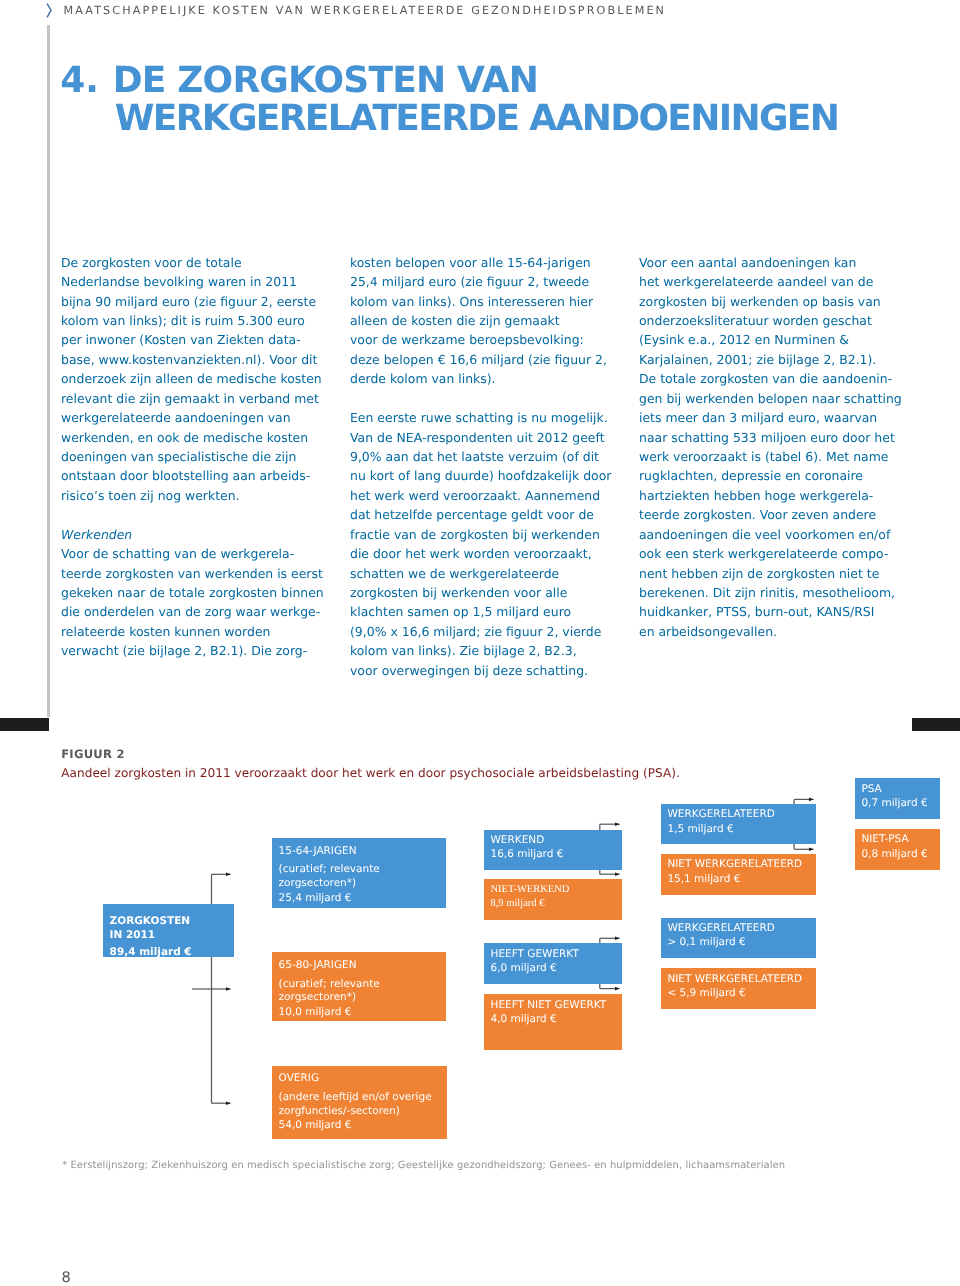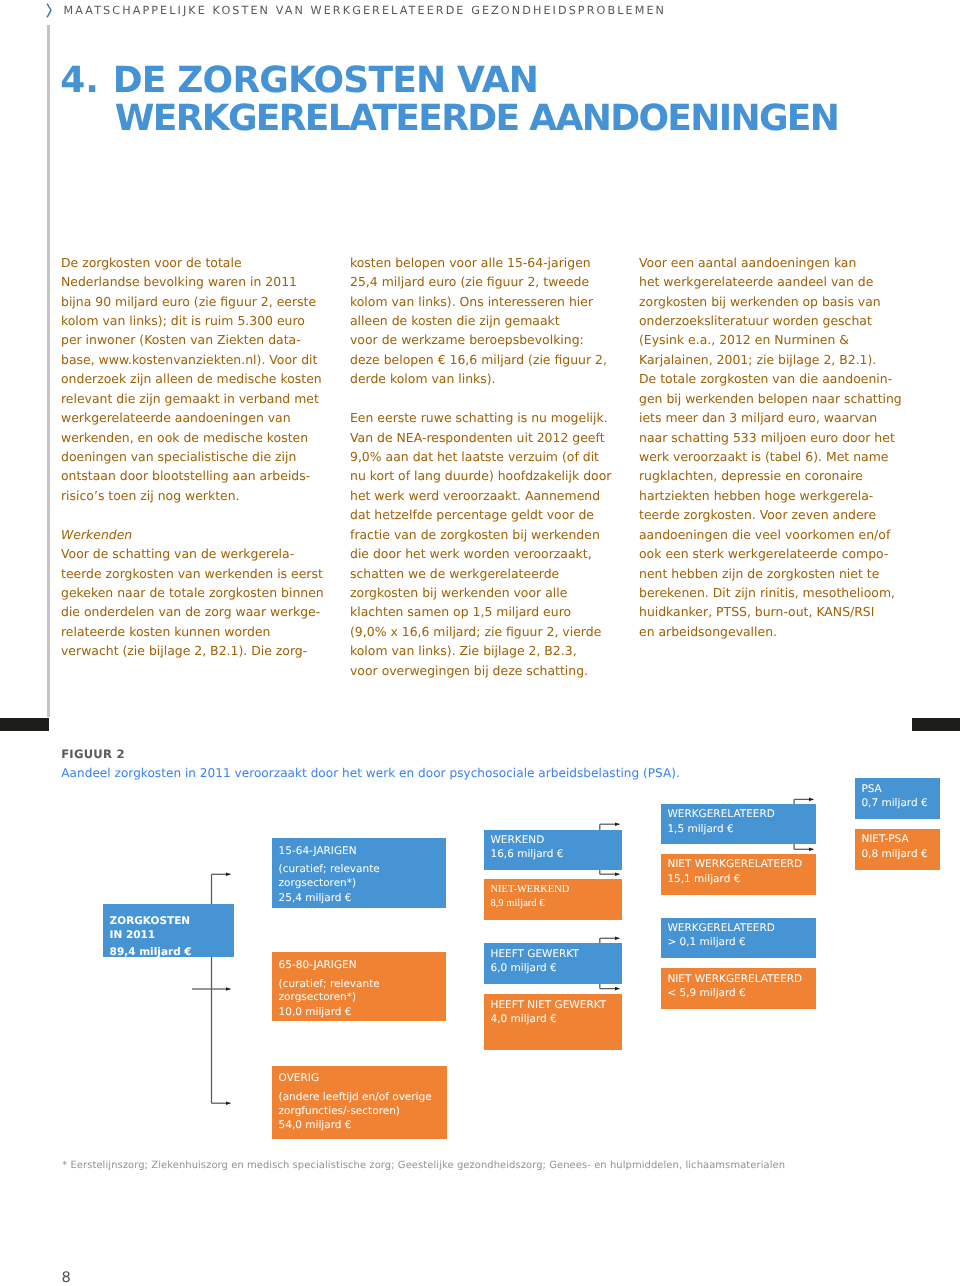--- a/index.html
+++ b/index.html
@@ -16,32 +16,32 @@
 .blackbar-l{position:absolute;left:0px;top:717.5px;width:48.5px;height:13.3px;background:#1d1d1b;}
 .blackbar-r{position:absolute;left:911.5px;top:717.5px;width:48.5px;height:13.3px;background:#1d1d1b;}
 
 .chapnum{position:absolute;left:60.3px;top:61.7px;font-size:36px;font-weight:bold;
          color:#4593d4;letter-spacing:0px;line-height:38.3px;}
 .chaptitle{position:absolute;left:112.7px;top:61.7px;font-size:36px;font-weight:bold;
            color:#4593d4;line-height:38.3px;width:830px;white-space:nowrap;}
 .chaptitle .t1{letter-spacing:-0.8px;}
 .chaptitle .t2{letter-spacing:-1.66px;margin-left:2px;}
 
-.col{position:absolute;top:252.8px;font-size:12.45px;line-height:19.42px;color:#a16207;}
+.col{position:absolute;top:252.8px;font-size:12.45px;line-height:19.42px;color:#0369a1;}
 .col .para{margin:0;}
 .col .tl{white-space:pre;}
 .col .para.sp{margin-top:19.42px;}
 .col .para.h{font-style:italic;}
 .c1{left:61px;width:268px;}
 .c2{left:350px;width:268px;}
 .c3{left:639px;width:268px;}
 
 .figlabel{position:absolute;left:61.2px;top:746.9px;font-size:11.6px;font-weight:bold;
           color:#5b5b5b;letter-spacing:0.25px;}
-.figcap{position:absolute;left:61.3px;top:766.3px;font-size:12.1px;color:#3b82f6;letter-spacing:0.02px;}
+.figcap{position:absolute;left:61.3px;top:766.3px;font-size:12.1px;color:#7f1d1d;letter-spacing:0.02px;}
 .footnote{position:absolute;left:62.2px;top:1159.8px;font-size:9.95px;color:#949494;letter-spacing:0.08px;}
 .pagenum{position:absolute;left:61.5px;top:1271.2px;font-size:14.6px;line-height:1;color:#575757;}
 
 .node{position:absolute;box-sizing:border-box;color:#ffffff;overflow:hidden;margin-left:41px;}
 .node .ln{position:absolute;left:6.6px;white-space:nowrap;font-size:10.5px;line-height:1;}
 .blue{background:#4694d3;}
 .orange{background:#ef8333;}
 svg.wires{position:absolute;left:0;top:0;width:960px;height:1286px;overflow:visible;pointer-events:none;}
 </style>
 </head>

